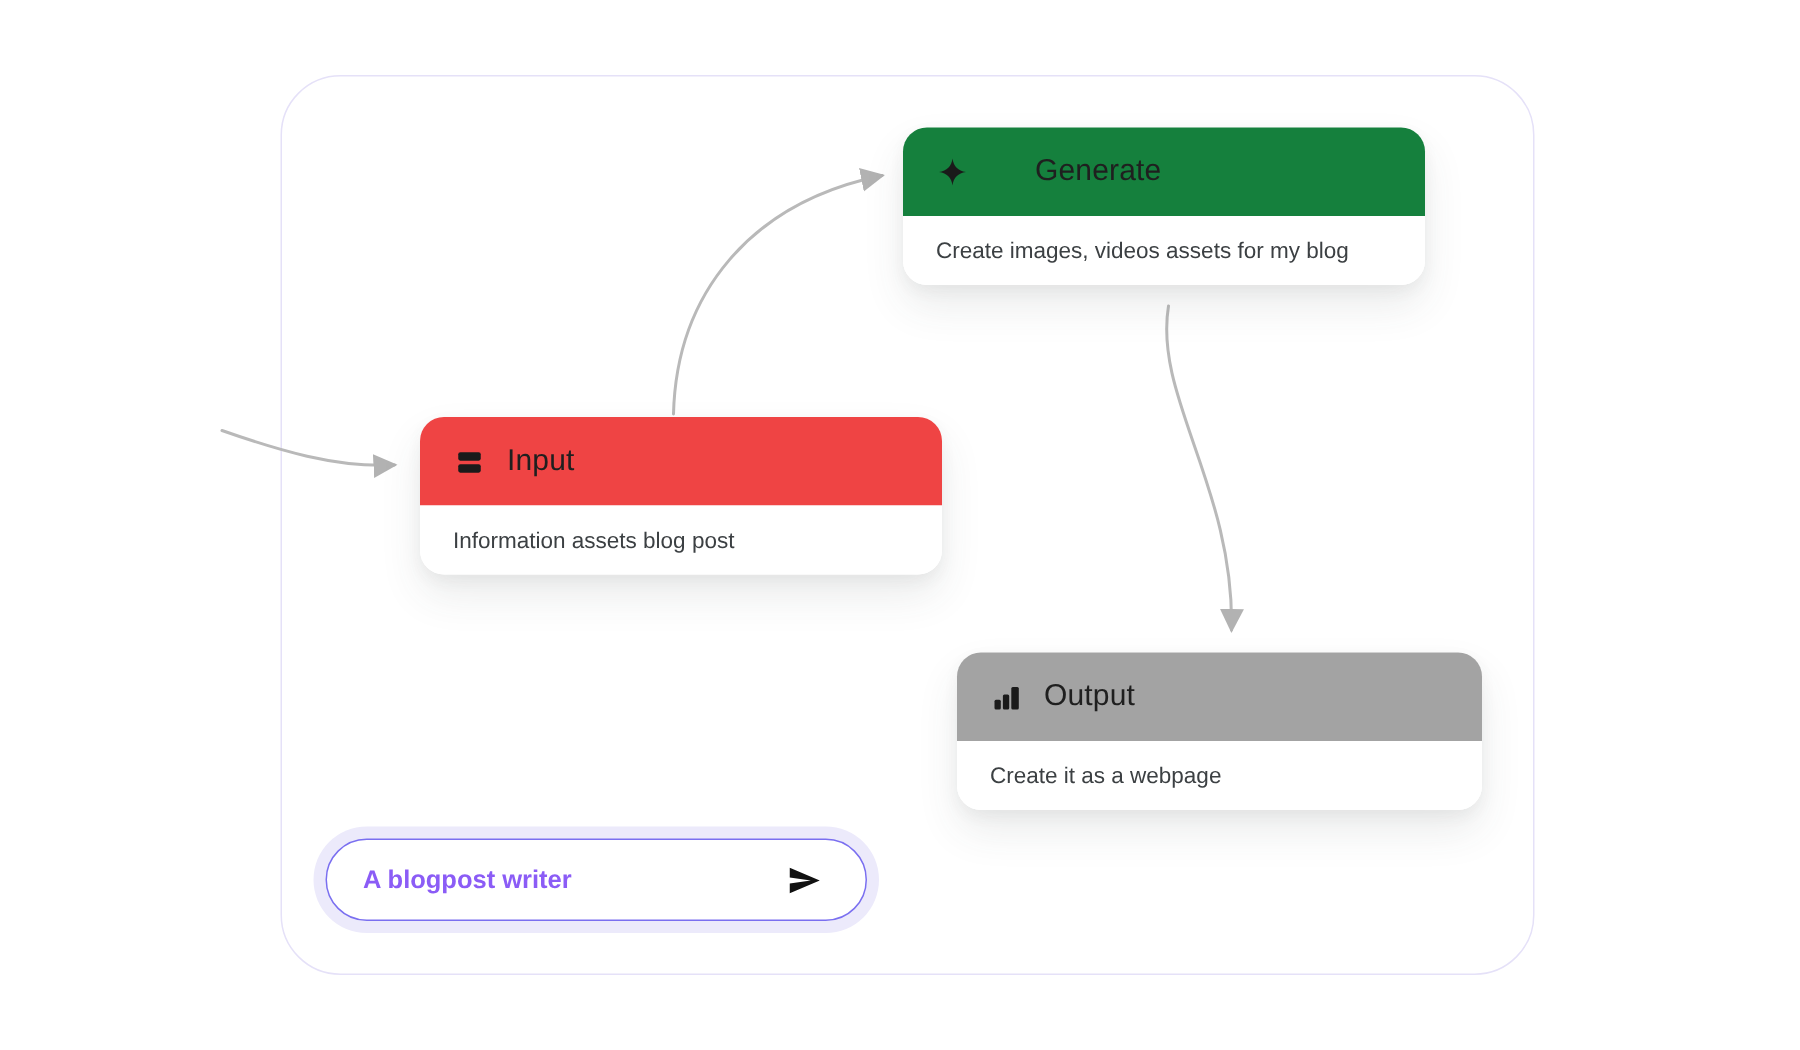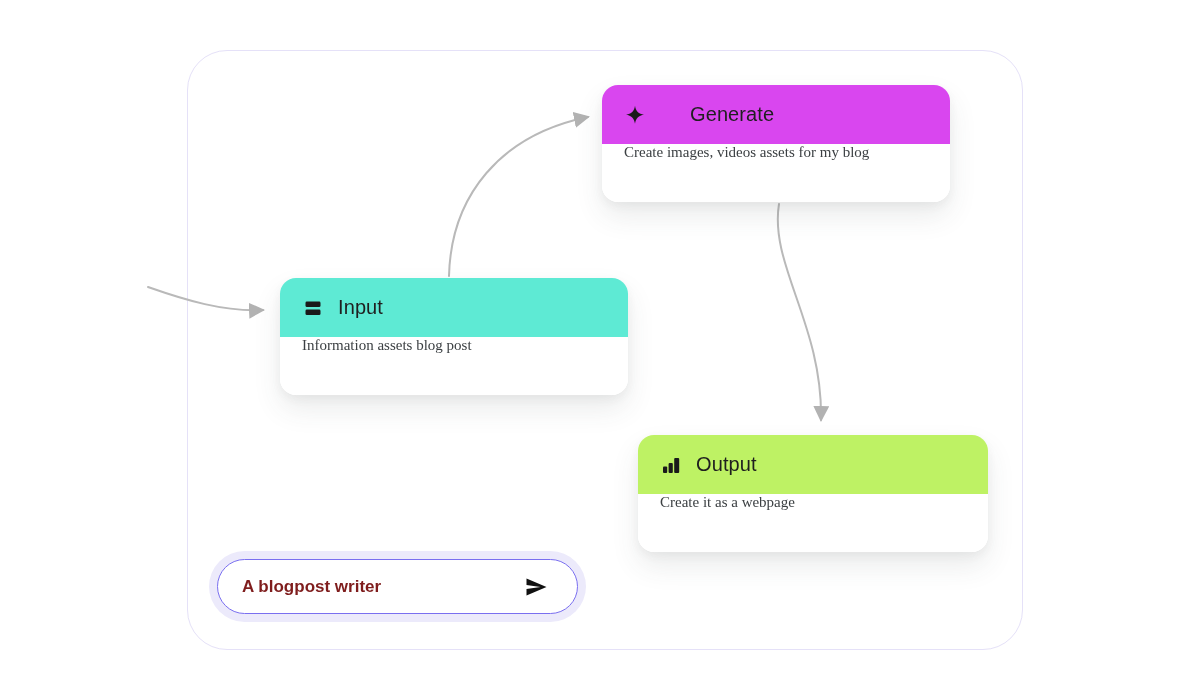--- a/index.html
+++ b/index.html
@@ -21,22 +21,22 @@
   .node {
     position: absolute; border-radius: 16px; background: #ffffff;
     box-shadow: 0 14px 28px rgba(60,64,67,.10), 0 4px 10px rgba(60,64,67,.06);
   }
   .node-header {
     display: flex; align-items: center; gap: 14px;
     height: 59px; padding: 0 22px; border-radius: 16px 16px 0 0;
   }
   .node-title { font-size: 20px; font-weight: 500; color: #1f1f1f; letter-spacing: .1px; }
   .node-body {
-    display: flex; align-items: flex-start; height: 58px; padding: 0 22px;
-    border-radius: 0 0 16px 16px; background: #ffffff; font-family: Liberation Serif, serif;
+    display: flex; align-items: center; height: 46px; padding: 0 22px;
+    border-radius: 0 0 16px 16px; background: #ffffff;
   }
   .node-desc { font-size: 15px; color: #3c4043; }
   .node-icon { width: 22px; height: 22px; display: inline-flex; align-items: center; justify-content: center; flex: 0 0 auto; }
   .node-icon svg { display: block; }
 
   #node-input    { left: 280px; top: 278px; width: 348px; }
   #node-generate { left: 602px; top: 85px;  width: 348px; }
   #node-output   { left: 638px; top: 435px; width: 350px; }
 
   
@@ -45,21 +45,21 @@
     background: #eceafb; border-radius: 40px; padding: 8px;
   }
   .prompt-pill {
     display: flex; align-items: center; justify-content: space-between;
     width: 100%; height: 100%; background: #ffffff;
     border: 1.6px solid #7a6ff0; border-radius: 30px; padding: 0 28px 0 24px;
   }
   .prompt-input {
     border: none; outline: none; background: transparent;
     font-family: "Liberation Sans", sans-serif;
-    font-size: 17px; font-weight: 600; color: #7f1d1d; width: 250px;
+    font-size: 17px; font-weight: 600; color: #8b5cf6; width: 250px;
   }
   .send-button { border: none; background: transparent; cursor: pointer;
     display: inline-flex; align-items: center; justify-content: center; padding: 0; }
   .send-button svg { display: block; }
 </style>
 </head>
 <body>
 
 <div class="stage">
 
@@ -70,50 +70,50 @@
       <marker id="arrow" markerWidth="9" markerHeight="9" refX="7" refY="4" orient="auto">
         <path d="M0,0 L8,4 L0,8 Z" fill="#b2b2b2"></path>
       </marker>
     </defs>
     <path d="M148,287 C185,300 224,312 263,310" fill="none" stroke="#b9b9b9" stroke-width="2" stroke-linecap="round" marker-end="url(#arrow)"></path>
     <path d="M449,276 C451,196 500,135 588,117" fill="none" stroke="#b9b9b9" stroke-width="2" stroke-linecap="round" marker-end="url(#arrow)"></path>
     <path d="M779,204 C769,265 823,325 821,420" fill="none" stroke="#b9b9b9" stroke-width="2" stroke-linecap="round" marker-end="url(#arrow)"></path>
   </svg>
 
   <div class="node" id="node-input">
-    <div class="node-header" style="background: #5eead4;">
+    <div class="node-header" style="background: #ef4444;">
       <span class="node-icon">
         <svg width="20" height="20" viewBox="0 0 20 20">
           <rect x="2.5" y="3.5" width="15" height="5.6" rx="1.4" fill="#1a1a1a"></rect>
           <rect x="2.5" y="11.5" width="15" height="5.6" rx="1.4" fill="#1a1a1a"></rect>
         </svg>
       </span>
       <span class="node-title">Input</span>
     </div>
     <div class="node-body">
       <span class="node-desc">Information assets blog post</span>
     </div>
   </div>
 
   <div class="node" id="node-generate">
-    <div class="node-header" style="background: #d946ef; gap: 44px;">
+    <div class="node-header" style="background: #15803d; gap: 44px;">
       <span class="node-icon">
         <svg width="22" height="22" viewBox="0 0 24 24">
           <path d="M12 1.8c.7 5.6 4.1 9.1 9.8 9.8-5.7.7-9.1 4.2-9.8 9.9-.7-5.7-4.1-9.2-9.8-9.9 5.7-.7 9.1-4.2 9.8-9.8z" fill="#1a1a1a"></path>
         </svg>
       </span>
       <span class="node-title">Generate</span>
     </div>
     <div class="node-body">
       <span class="node-desc">Create images, videos assets for my blog</span>
     </div>
   </div>
 
   <div class="node" id="node-output">
-    <div class="node-header" style="background: #bef264;">
+    <div class="node-header" style="background: #a3a3a3;">
       <span class="node-icon">
         <svg width="20" height="20" viewBox="0 0 20 20">
           <rect x="2" y="11.5" width="4.2" height="6.5" rx="1" fill="#1a1a1a"></rect>
           <rect x="7.6" y="8" width="4.2" height="10" rx="1" fill="#1a1a1a"></rect>
           <rect x="13.2" y="3" width="5" height="15" rx="1" fill="#1a1a1a"></rect>
         </svg>
       </span>
       <span class="node-title">Output</span>
     </div>
     <div class="node-body">

